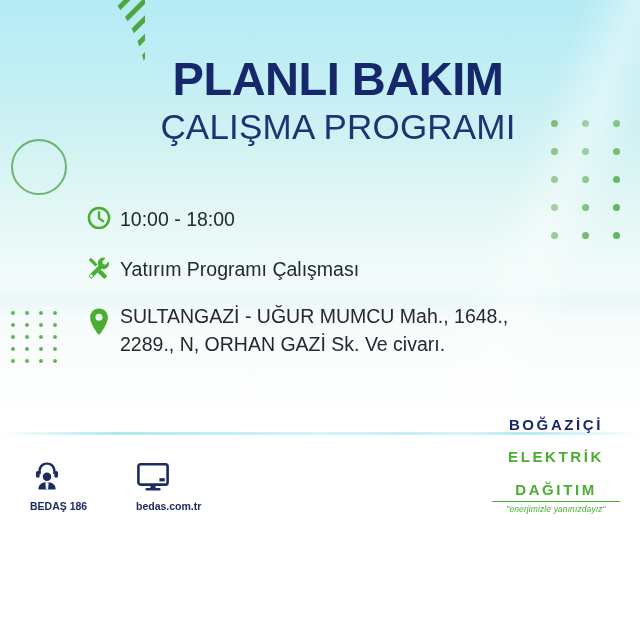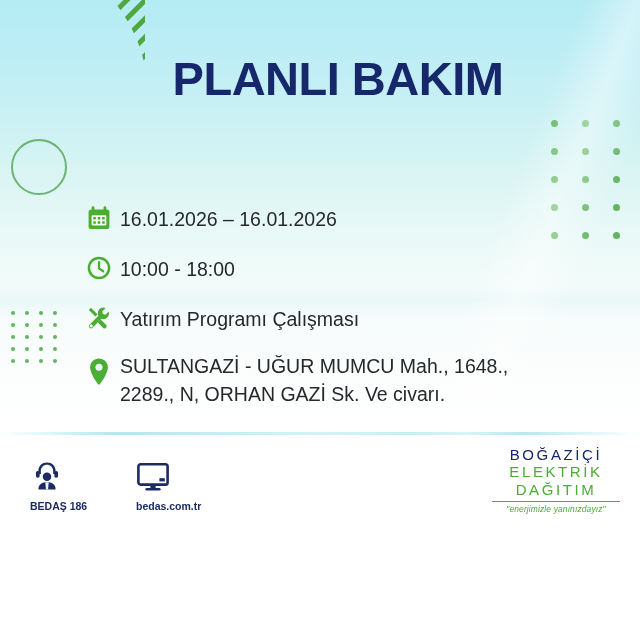--- a/index.html
+++ b/index.html
@@ -145,23 +145,24 @@
   }
 
   #brand-logo {
     position: absolute;
     right: 16px; bottom: 16px;
     text-align: center;
     width: 136px;
   }
   .brand-line {
     font-size: 15px;
-    font-weight: 400;
+    font-weight: 700;
     letter-spacing: 2.6px;
     line-height: 1.16;
+    margin-top: 15px;
   }
   #brand-line-1 { color: #16276b; }
   #brand-line-2, #brand-line-3 { color: #4aae32; }
   #brand-rule {
     height: 1px;
     background: #4aae32;
     margin: 3px 4px 2px 4px;
   }
   #brand-tagline {
     font-size: 8.5px;
@@ -233,44 +234,25 @@
     <div class="dot-g" style="left:14px; top:48px; width:4px;height:4px;"></div>
     <div class="dot-g" style="left:28px; top:48px; width:4px;height:4px;"></div>
     <div class="dot-g" style="left:42px; top:48px; width:4px;height:4px;"></div>
   </div>
 
   <div class="deco" id="wave-line"></div>
   <div class="deco" id="sheen"></div>
 
   <div id="heading-block">
     <div id="title-main">PLANLI BAKIM</div>
+    <div id="title-sub">ÇALIŞMA PROGRAMI</div>
   </div>
 
   <div id="info-list">
 
-    <div class="info-row" id="row-date">
-      <div class="info-icon">
-        <svg width="26" height="26" viewBox="0 0 24 24">
-          <rect x="5.2" y="1.2" width="2.6" height="5" rx="1.3" fill="#4aae32"></rect>
-          <rect x="16.2" y="1.2" width="2.6" height="5" rx="1.3" fill="#4aae32"></rect>
-          <path d="M2.4 4.6h19.2v17.8H2.4z" fill="none"></path>
-          <rect x="2.4" y="4.2" width="19.2" height="18" rx="2.4" fill="#4aae32"></rect>
-          <rect x="5.2" y="9.4" width="13.6" height="9.6" rx="1" fill="#ffffff" opacity=".92"></rect>
-          <g fill="#4aae32">
-            <rect x="6.7" y="11" width="2.4" height="2.4" rx=".4"></rect>
-            <rect x="10.8" y="11" width="2.4" height="2.4" rx=".4"></rect>
-            <rect x="14.9" y="11" width="2.4" height="2.4" rx=".4"></rect>
-            <rect x="6.7" y="15" width="2.4" height="2.4" rx=".4"></rect>
-            <rect x="10.8" y="15" width="2.4" height="2.4" rx=".4"></rect>
-            <rect x="14.9" y="15" width="2.4" height="2.4" rx=".4"></rect>
-          </g>
-        </svg>
-      </div>
-      <div class="info-text">16.01.2026 – 16.01.2026</div>
-    </div>
 
     <div class="info-row" id="row-time">
       <div class="info-icon">
         <svg width="26" height="26" viewBox="0 0 24 24">
           <circle cx="12" cy="12" r="9.3" fill="none" stroke="#4aae32" stroke-width="2.3"></circle>
           <path d="M12 6.6v5.8l3.8 2.6" fill="none" stroke="#4aae32" stroke-width="2.1" stroke-linecap="round" stroke-linejoin="round"></path>
         </svg>
       </div>
       <div class="info-text">10:00 - 18:00</div>
     </div>

